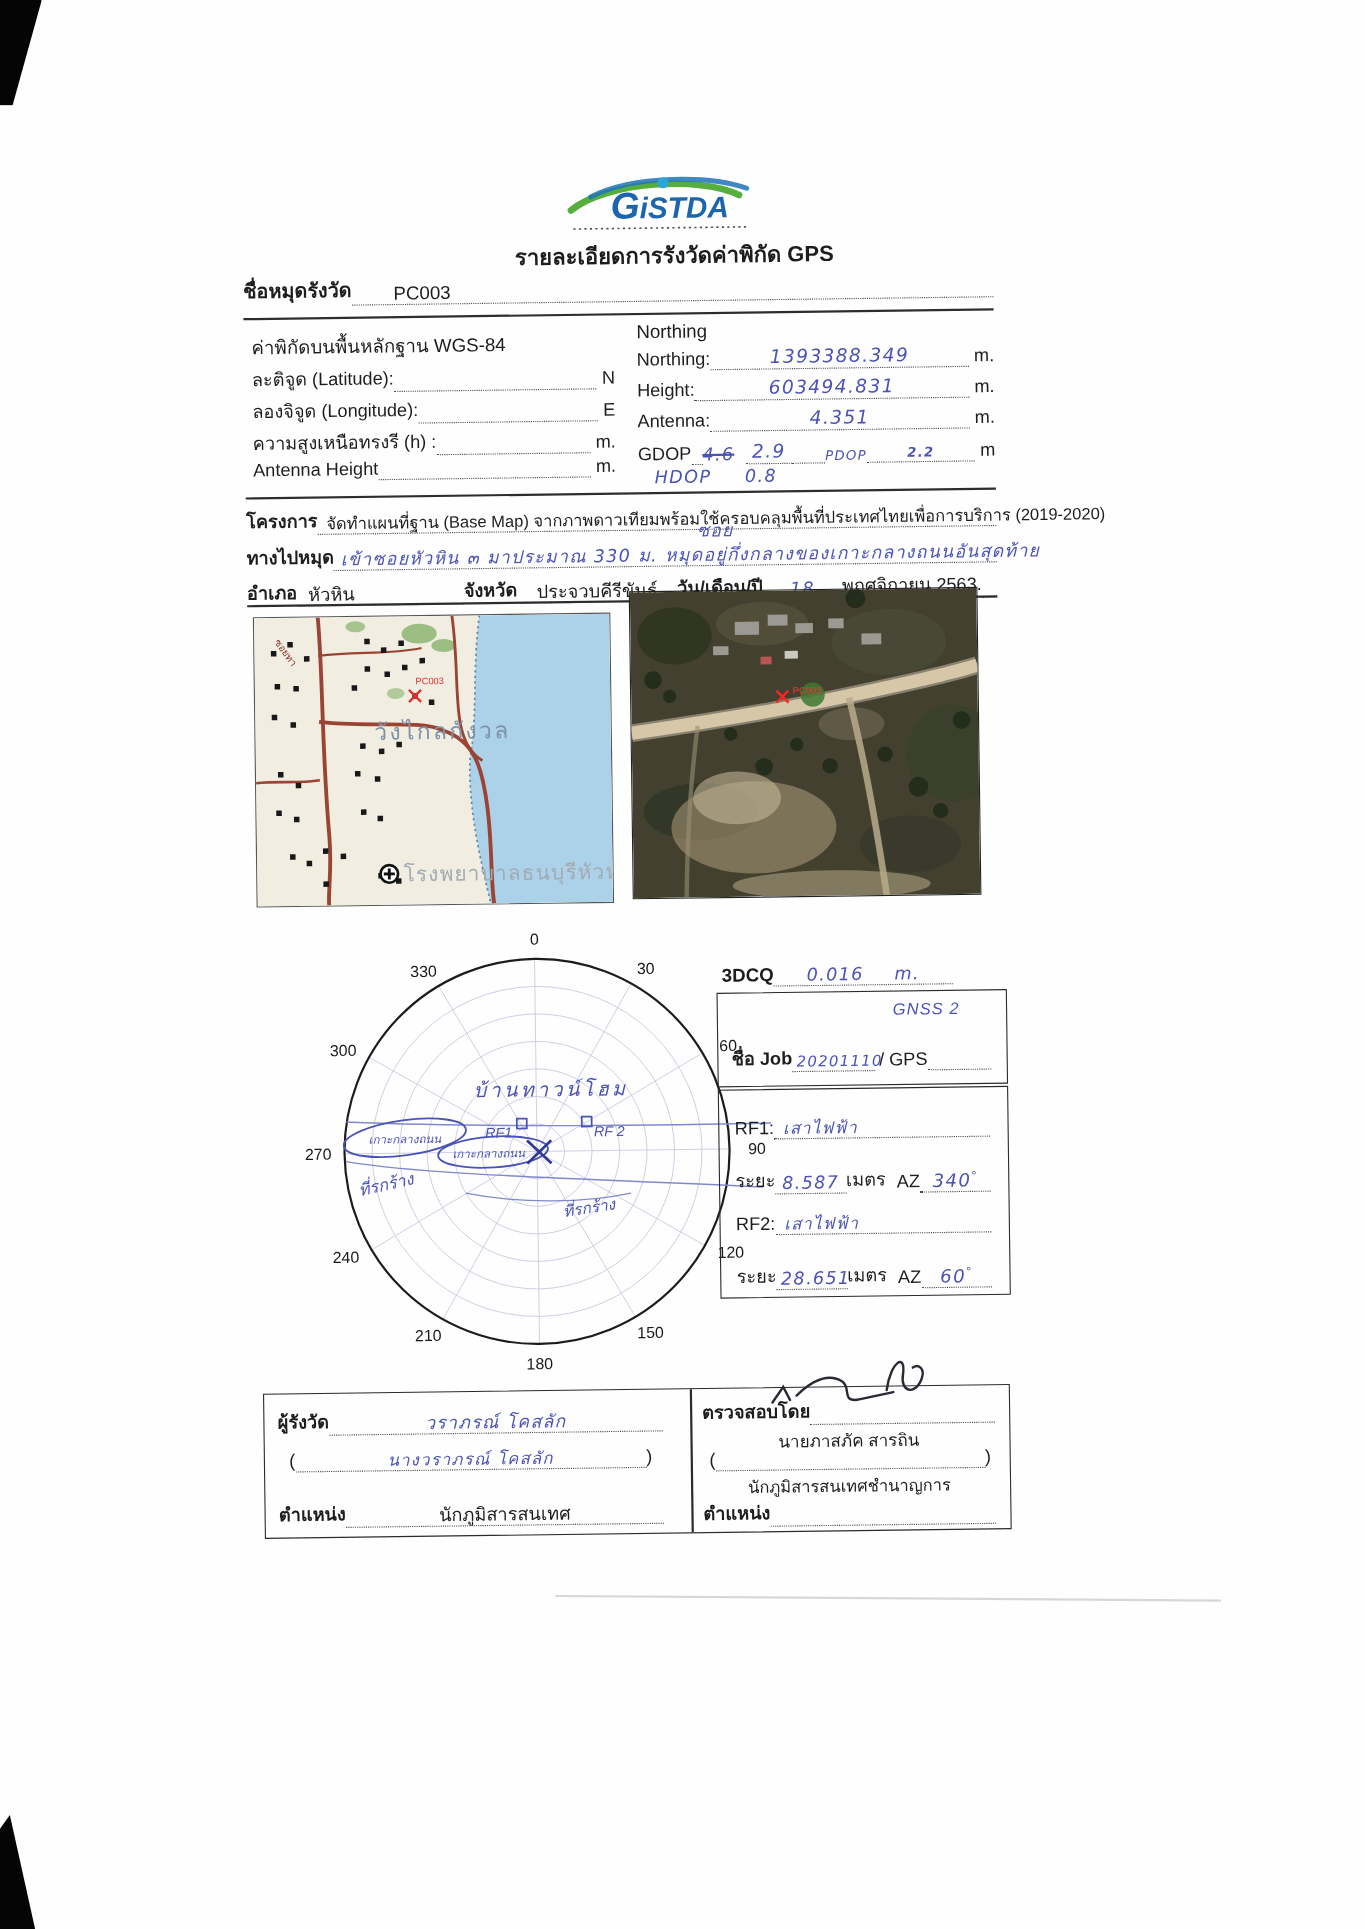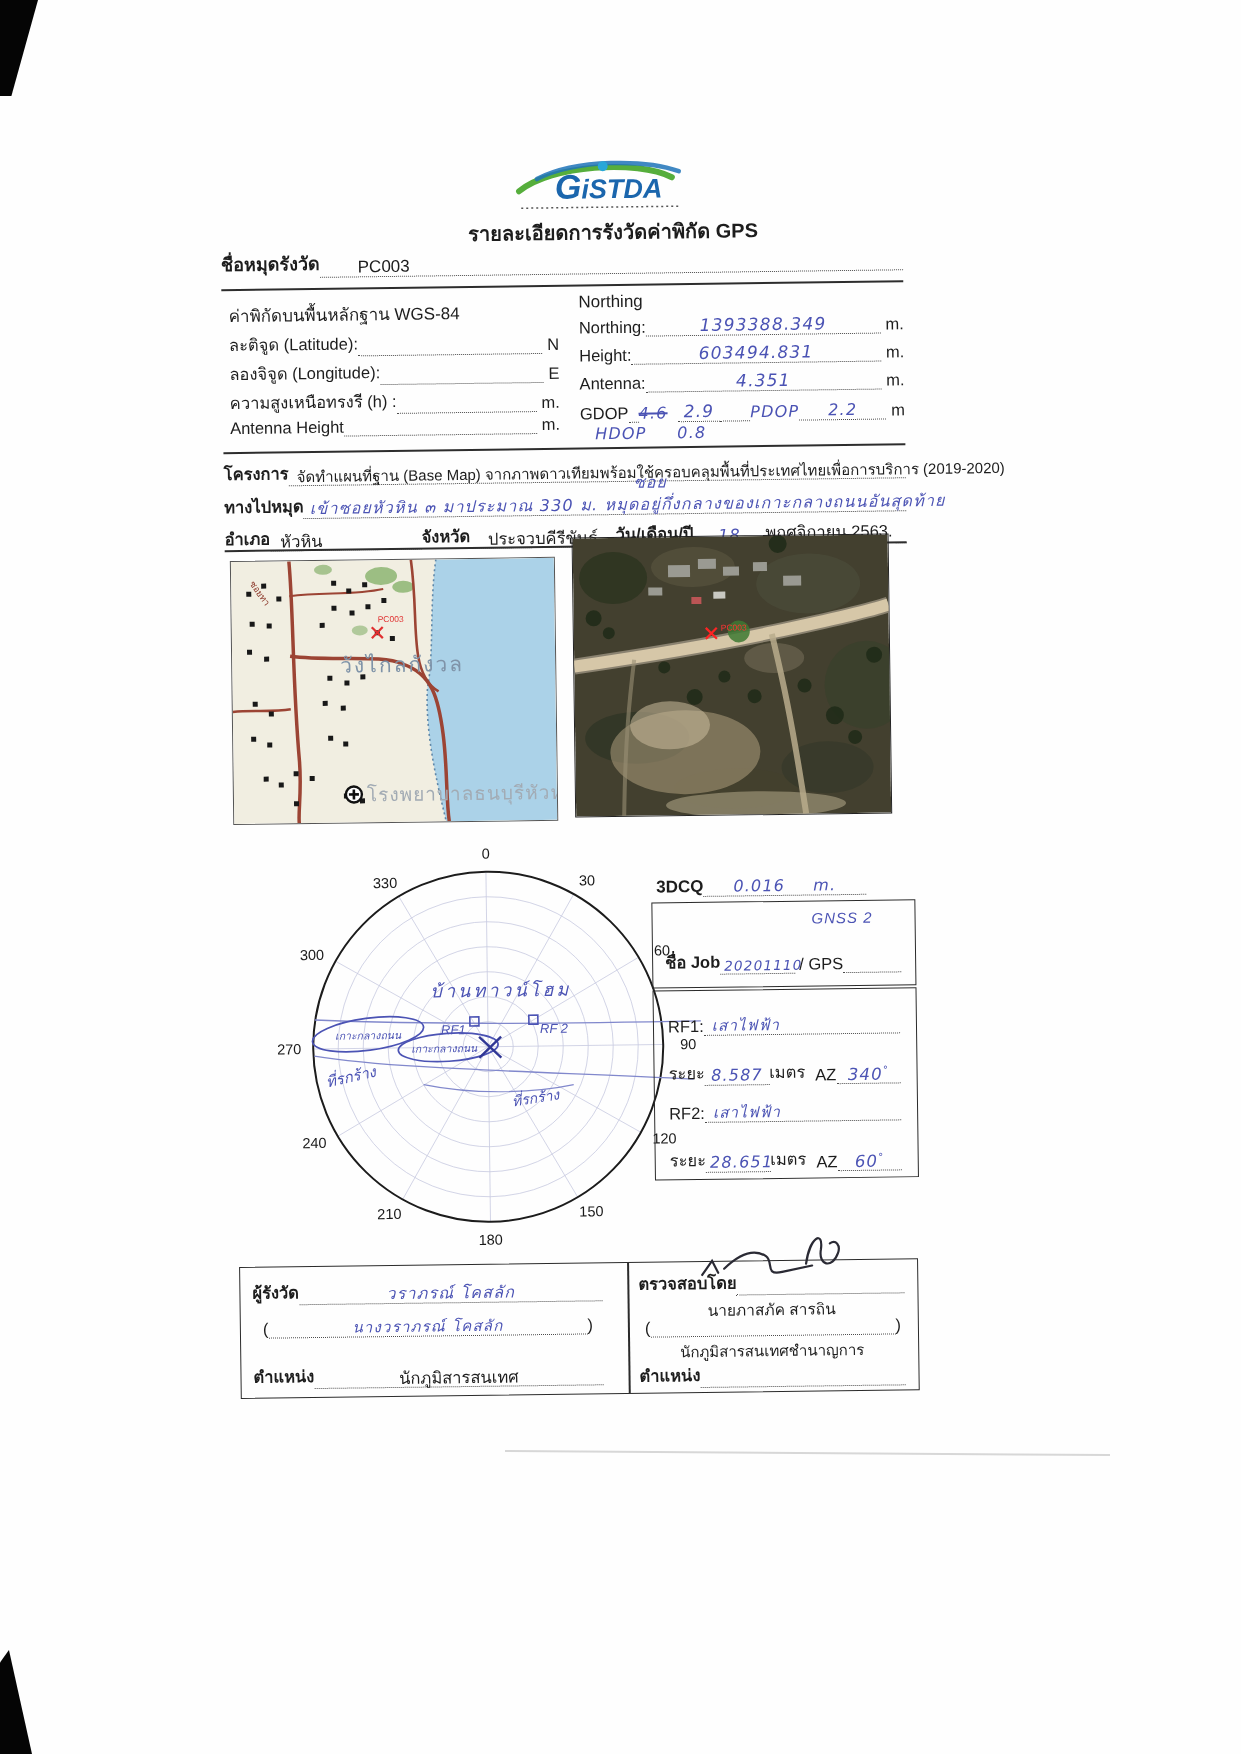--- a/index.html
+++ b/index.html
@@ -93,22 +93,22 @@
       <span class="lbl">Antenna:</span>
       <span class="fill"><span class="hw" style="font-size:17px;">4.351</span></span>
       <span class="unit">m.</span>
     </div>
     <div class="row" style="left:585px;top:402px;width:325px;">
       <span class="lbl">GDOP</span>
       <span class="gap" style="min-width:10px;"></span>
       <span class="hw strike" style="font-size:16px;">4.6</span>
       <span class="hw" style="font-size:17px;border-bottom:1.7px dotted #4c4c4c;padding:0 6px;">2.9</span>
       <span class="gap" style="min-width:30px;"></span>
-      <span class="hw" style="font-size:16px;">PDOP</span>
-      <span class="fill"><span class="hw" style="font-size:16px;">2.2</span></span>
+      <span class="hw" style="font-size:12px;">PDOP</span>
+      <span class="fill"><span class="hw" style="font-size:12px;font-weight:bold;">2.2</span></span>
       <span class="unit">m</span>
     </div>
     <div class="abs" style="left:600px;top:424px;">
       <span class="hw" style="font-size:16px;margin-right:26px;">HDOP</span>
       <span class="hw" style="font-size:16px;font-style:italic;">0.8</span>
     </div>
 
     <div class="rule" style="left:228px;top:447px;width:682px;"></div>
 
     <div class="row" style="left:228px;top:456px;width:682px;">

